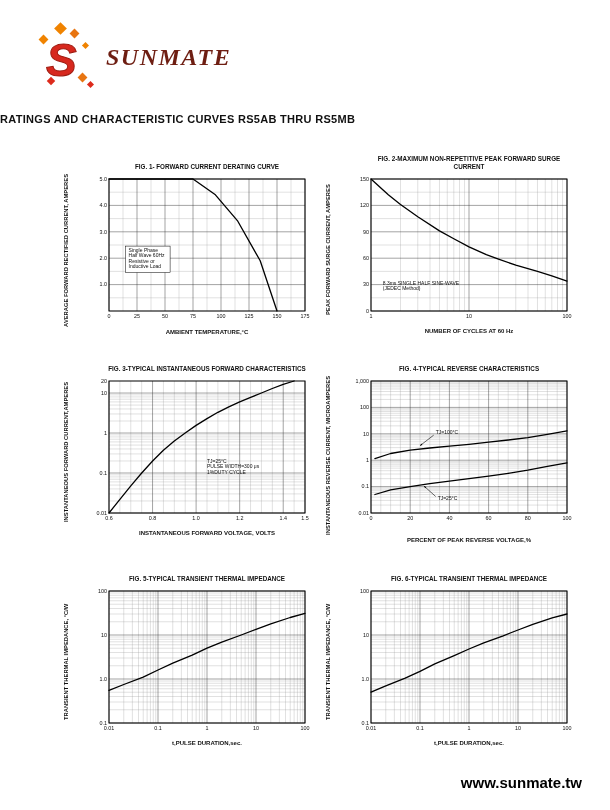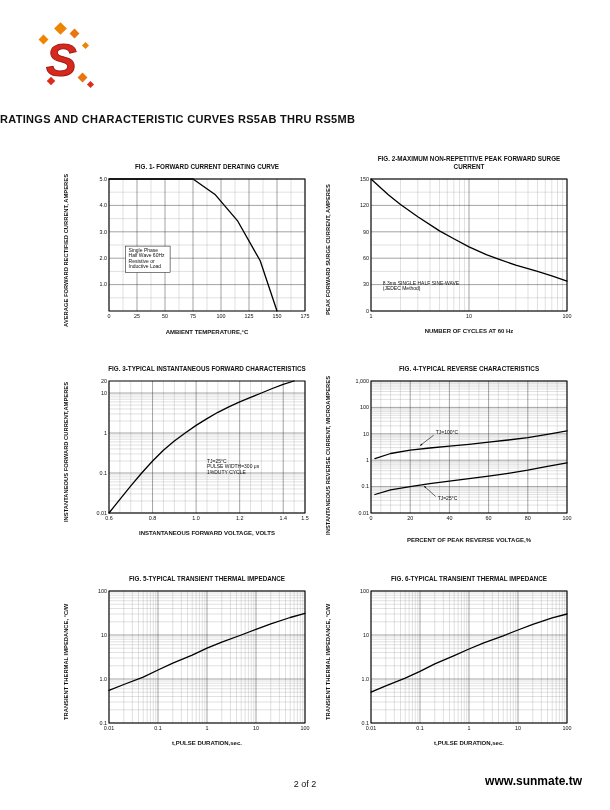--- a/index.html
+++ b/index.html
@@ -14,39 +14,40 @@
   .fig{position:absolute;width:252px;}
   .fig-title{height:26px;display:flex;align-items:flex-end;justify-content:center;text-align:center;
              font-size:6.3px;font-weight:bold;line-height:1.3;padding:0 4px 3px 42px;}
   .fig-body{display:flex;align-items:stretch;}
   .ylabel{width:20px;writing-mode:vertical-rl;transform:rotate(180deg);font-size:5.8px;
           font-weight:bold;text-align:center;line-height:1.55;}
   svg.plot{width:228px;height:152px;display:block;}
   .xlabel{margin-left:47px;width:196px;margin-top:2px;text-align:center;
           font-size:6px;font-weight:bold;line-height:1.3;}
   .footer-page{position:absolute;top:779px;left:0;width:100%;text-align:center;font-size:9px;}
-  .footer-site{position:absolute;top:774px;right:28px;font-size:12px;font-weight:bold;color:#000;}
+  .footer-site{position:absolute;top:774px;right:28px;font-size:15px;font-weight:bold;color:#000;}
   svg text{font-family:"Liberation Sans",sans-serif;}
 </style>
 </head>
 <body>
 
 <div class="page">
 
   <div class="logo">
     <svg width="62" height="70" viewBox="0 0 62 70">
       <rect x="20" y="2" width="9" height="9" fill="#F08300" transform="rotate(45 24.5 6.5)"></rect>
       <rect x="35" y="8" width="7" height="7" fill="#E87511" transform="rotate(45 38.5 11.5)"></rect>
       <rect x="4" y="14" width="7" height="7" fill="#F08300" transform="rotate(45 7.5 17.5)"></rect>
       <rect x="47" y="21" width="5" height="5" fill="#F08300" transform="rotate(45 49.5 23.5)"></rect>
       <text x="10" y="54" font-size="46" font-style="italic" font-weight="bold" fill="#D7281E" stroke="#9E1B10" stroke-width="1">S</text>
       <rect x="12" y="56" width="6" height="6" fill="#DD2B1C" transform="rotate(45 15 59)"></rect>
       <rect x="43" y="52" width="7" height="7" fill="#E87511" transform="rotate(45 46.5 55.5)"></rect>
       <rect x="52" y="60" width="5" height="5" fill="#DD2B1C" transform="rotate(45 54.5 62.5)"></rect>
     </svg>
+    <div class="logo-text">SUNMATE</div>
   </div>
 
   <div class="page-title">RATINGS AND CHARACTERISTIC CURVES RS5AB THRU RS5MB</div>
 
   <section class="fig" style="left:62px;top:148px">
     <div class="fig-title">FIG. 1- FORWARD CURRENT DERATING CURVE</div>
     <div class="fig-body">
       <div class="ylabel">AVERAGE FORWARD RECTIFIED CURRENT, AMPERES</div>
       <svg class="plot" viewBox="0 0 228 152">
           <g stroke="#999" stroke-width="0.3">
@@ -519,16 +520,15 @@
             <text x="25" y="94.8" text-anchor="end">1.0</text>
             <text x="25" y="50.8" text-anchor="end">10</text>
             <text x="25" y="6.8" text-anchor="end">100</text>
           </g>
           <path d="M27.0 106.2 L41.8 99.8 L61.2 92.1 L76.0 85.3 L90.8 77.9 L110.2 69.6 L125.0 63.0 L139.8 56.9 L159.2 49.8 L174.0 44.0 L188.8 38.3 L208.2 31.9 L223.0 28.0" fill="none" stroke="#000" stroke-width="1.3" stroke-linejoin="round" stroke-linecap="round"></path>
         </svg>
     </div>
     <div class="xlabel">t,PULSE DURATION,sec.</div>
   </section>
 
-  <div class="footer-page">2 of 2</div>
   <div class="footer-site">www.sunmate.tw</div>
 
 </div>
 
 </body></html>

